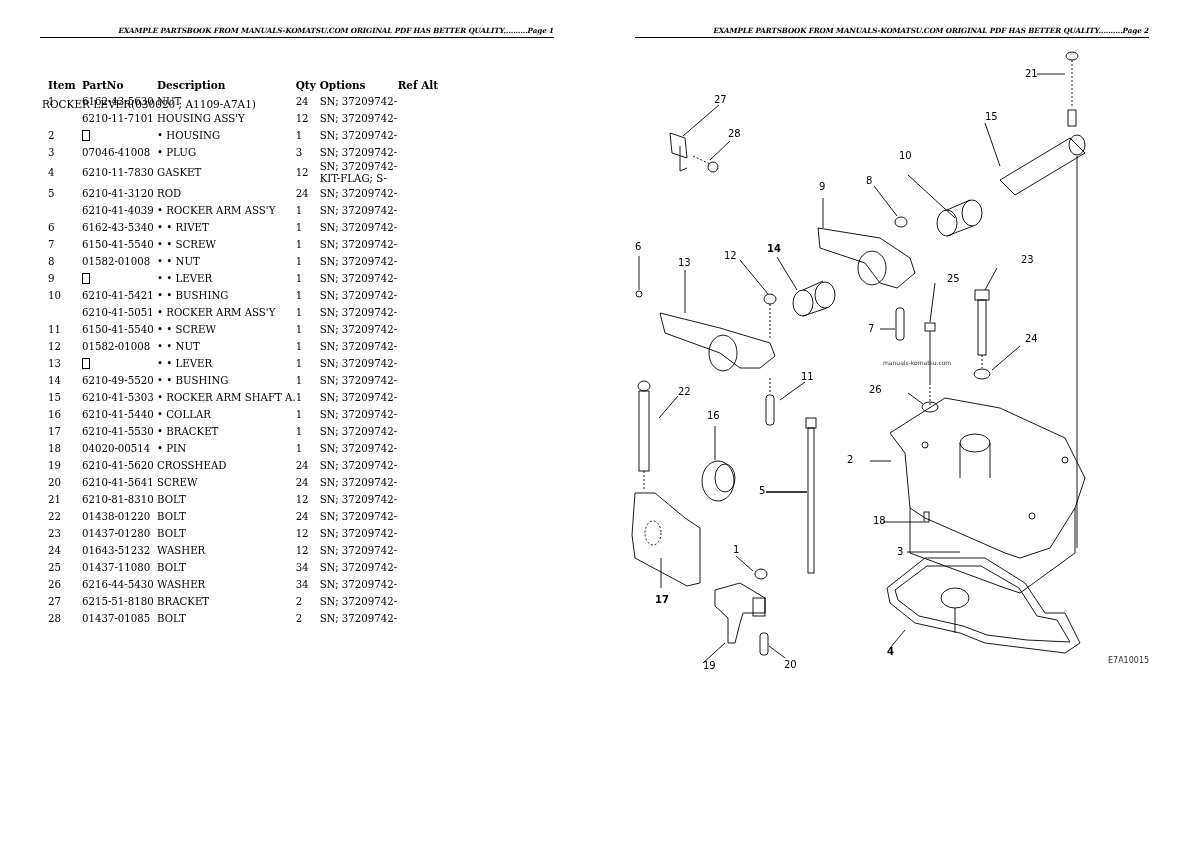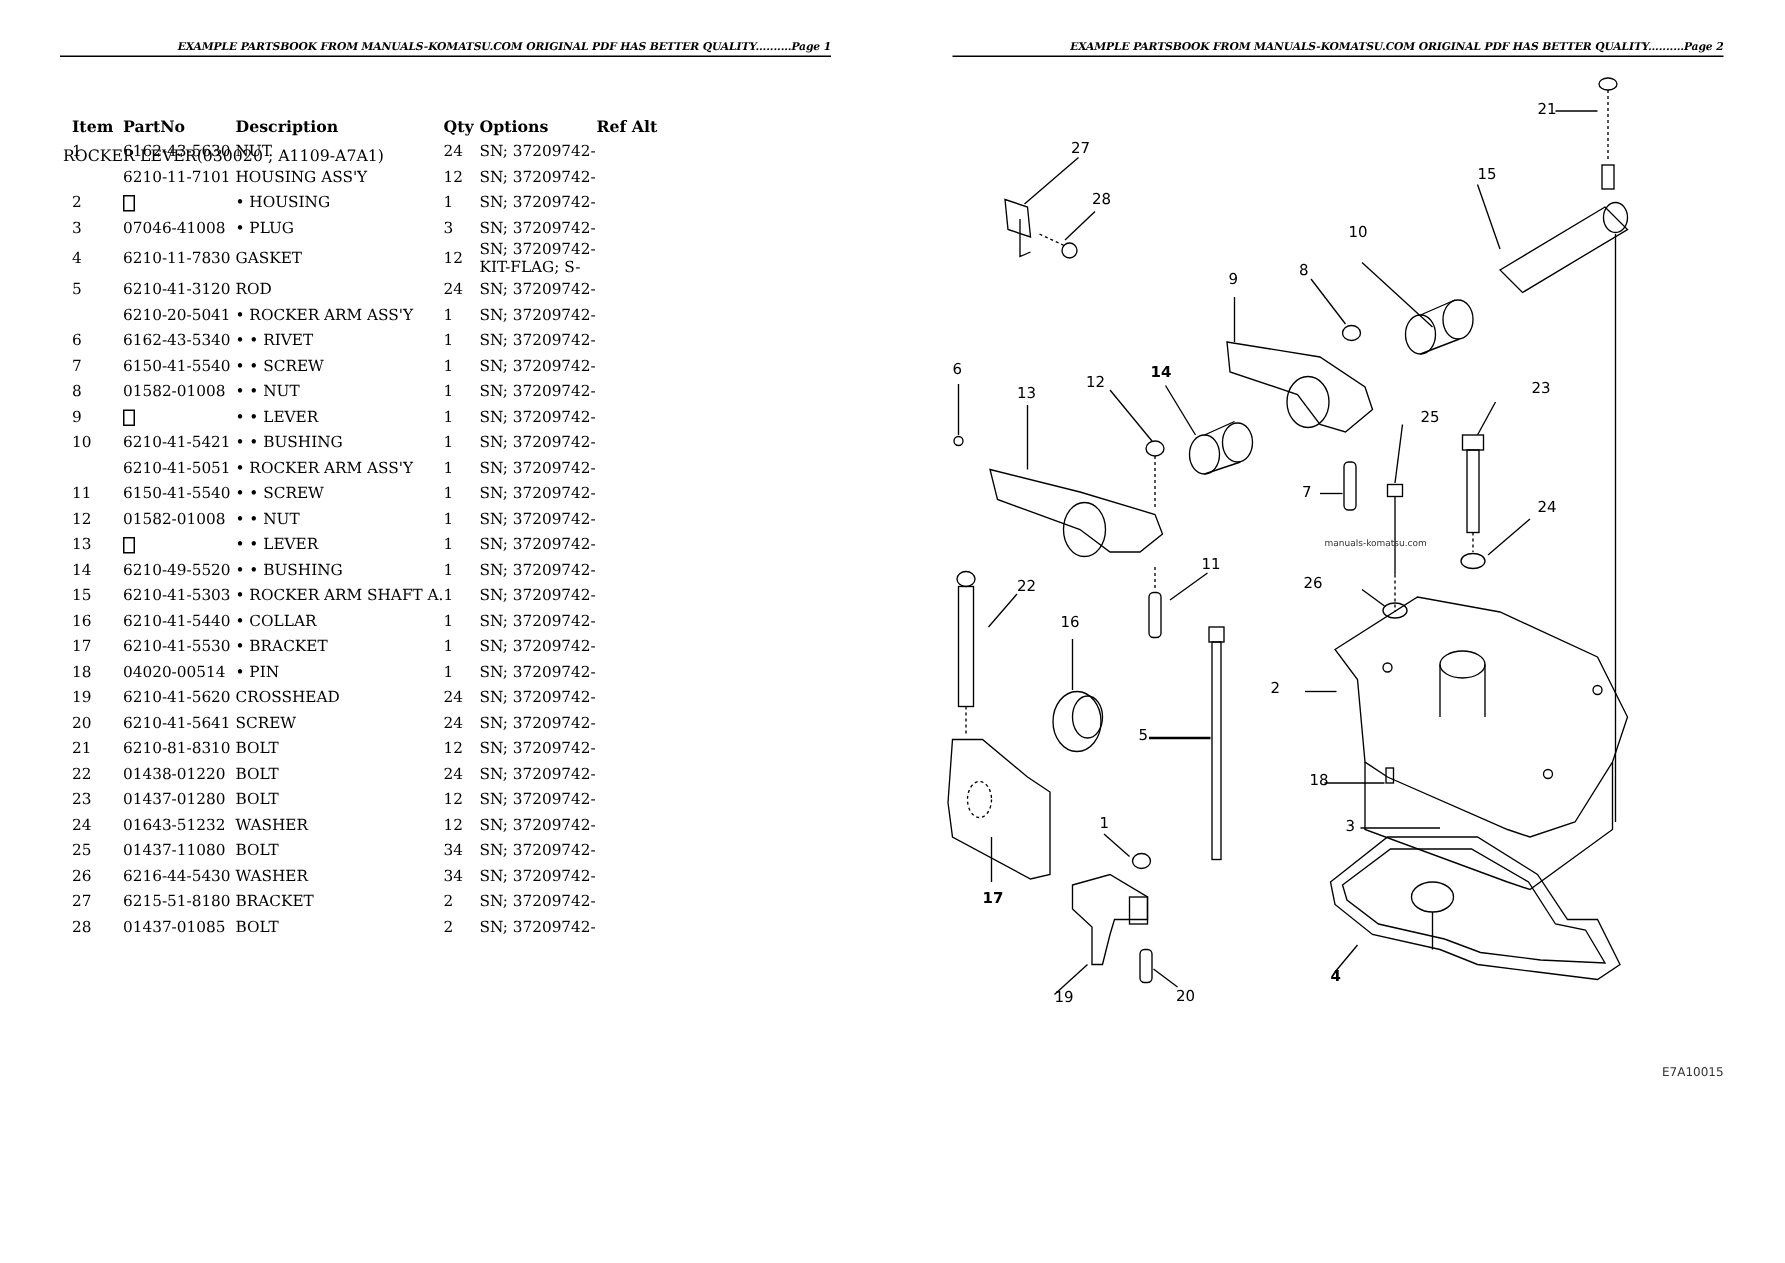--- a/index.html
+++ b/index.html
@@ -99,21 +99,21 @@
         <tr>
           <td class="c-item">5</td>
           <td class="c-part">6210-41-3120</td>
           <td class="c-desc">ROD</td>
           <td class="c-qty">24</td>
           <td class="c-opt">SN; 37209742-</td>
           <td class="c-ref"></td>
         </tr>
         <tr>
           <td class="c-item"></td>
-          <td class="c-part">6210-20-5041</td>
+          <td class="c-part">6210-41-4039</td>
           <td class="c-desc">• ROCKER ARM ASS'Y</td>
           <td class="c-qty">1</td>
           <td class="c-opt">SN; 37209742-</td>
           <td class="c-ref"></td>
         </tr>
         <tr>
           <td class="c-item">6</td>
           <td class="c-part">6162-43-5340</td>
           <td class="c-desc">• • RIVET</td>
           <td class="c-qty">1</td>
@@ -509,15 +509,15 @@
     <span class="callout" style="left:222px;top:416px;">2</span>
     <span class="callout" style="left:134px;top:447px;">5</span>
     <span class="callout" style="left:248px;top:477px;">18</span>
     <span class="callout" style="left:272px;top:508px;">3</span>
     <span class="callout" style="left:108px;top:506px;">1</span>
     <span class="callout" style="left:30px;top:556px;font-weight:bold;">17</span>
     <span class="callout" style="left:262px;top:608px;font-weight:bold;">4</span>
     <span class="callout" style="left:78px;top:622px;">19</span>
     <span class="callout" style="left:159px;top:621px;">20</span>
     <span class="fig-code" style="left:258px;top:321px;font-size:6px;">manuals-komatsu.com</span>
-    <span class="fig-code" style="left:483px;top:672px;">E7A10015</span>
+    <span class="fig-code" style="left:483px;top:618px;">E7A10015</span>
   </div>
 </div>
 
 </body></html>

